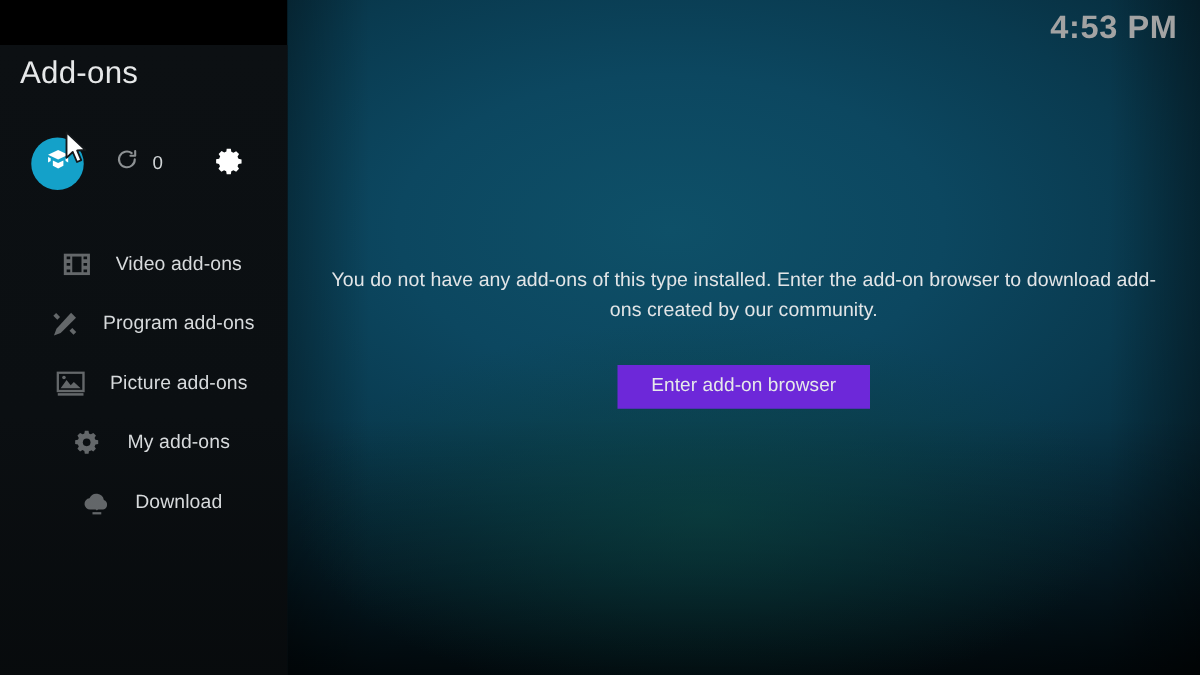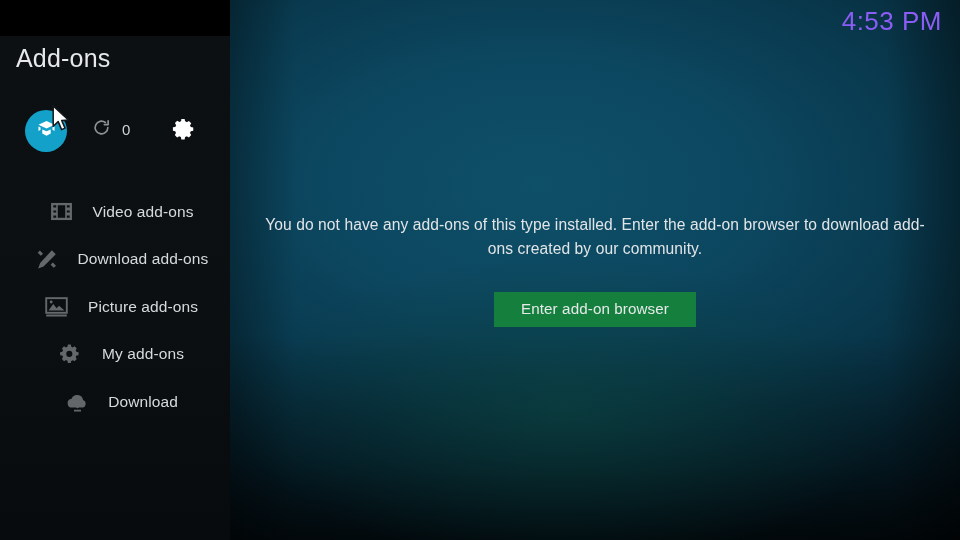--- a/index.html
+++ b/index.html
@@ -117,22 +117,22 @@
     color:#d7dadc;
     white-space:nowrap;
     letter-spacing:0.1px;
   }
 
   
   .clock {
     position:absolute;
     right:18px; top:6px;
     font-size:26px;
-    font-weight:400;
-    color:#8b5cf6;
+    font-weight:700;
+    color:#a3a3a3;
     letter-spacing:0.5px;
     z-index:4;
   }
 
   
   .empty-state {
     position:absolute;
     left:230px; top:0;
     width:730px; height:540px;
     display:flex;
@@ -145,21 +145,21 @@
     width:672px;
     text-align:center;
     font-size:15.6px;
     line-height:24px;
     color:#e2e5e7;
     letter-spacing:0.08px;
   }
   .browser-button {
     margin-top:31px;
     padding:8px 27px 9px;
-    background:#15803d;
+    background:#6d28d9;
     border:none;
     color:#e6e9ea;
     font-size:15.2px;
     font-family:"Liberation Sans", sans-serif;
     letter-spacing:0.1px;
     line-height:1.2;
     cursor:pointer;
   }
 
   
@@ -236,21 +236,21 @@
 
 
       <div class="menu-item">
         <span class="menu-icon">
           <svg width="23" height="23" viewBox="0 0 24 24" fill="#dfe2e4">
             <path d="M17.6 2.3 21.7 6.4 8.9 19.2 3.3 21.3l2.1-5.6Z"></path>
             <path d="M5.1 2.6 8.4 5.9 6.1 8.2 2.8 4.9Z"></path>
             <path d="M18.6 15.1 21.9 18.4 19.6 20.7 16.3 17.4Z"></path>
           </svg>
         </span>
-        <span class="menu-label">Download add-ons</span>
+        <span class="menu-label">Program add-ons</span>
       </div>
 
       <div class="menu-item">
         <span class="menu-icon">
           <svg width="23" height="20" viewBox="0 0 24 21" fill="none">
             <rect x="1.2" y="1.2" width="21.6" height="15.4" stroke="#dfe2e4" stroke-width="2"></rect>
             <path d="M3.6 14.2 8.6 7.4l3.5 4.3 2.6-2.6 5.7 5.1Z" fill="#dfe2e4"></path>
             <circle cx="6.4" cy="5.2" r="1.5" fill="#dfe2e4"></circle>
             <rect x="1.2" y="18.4" width="21.6" height="2.1" fill="#dfe2e4"></rect>
           </svg>

